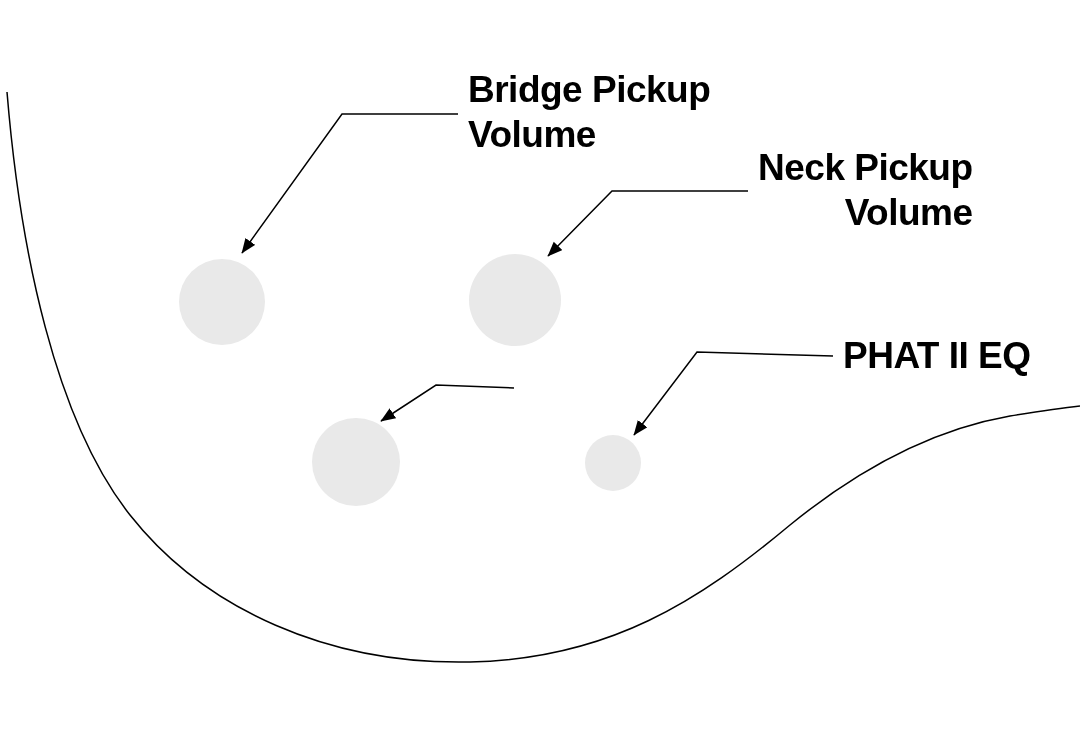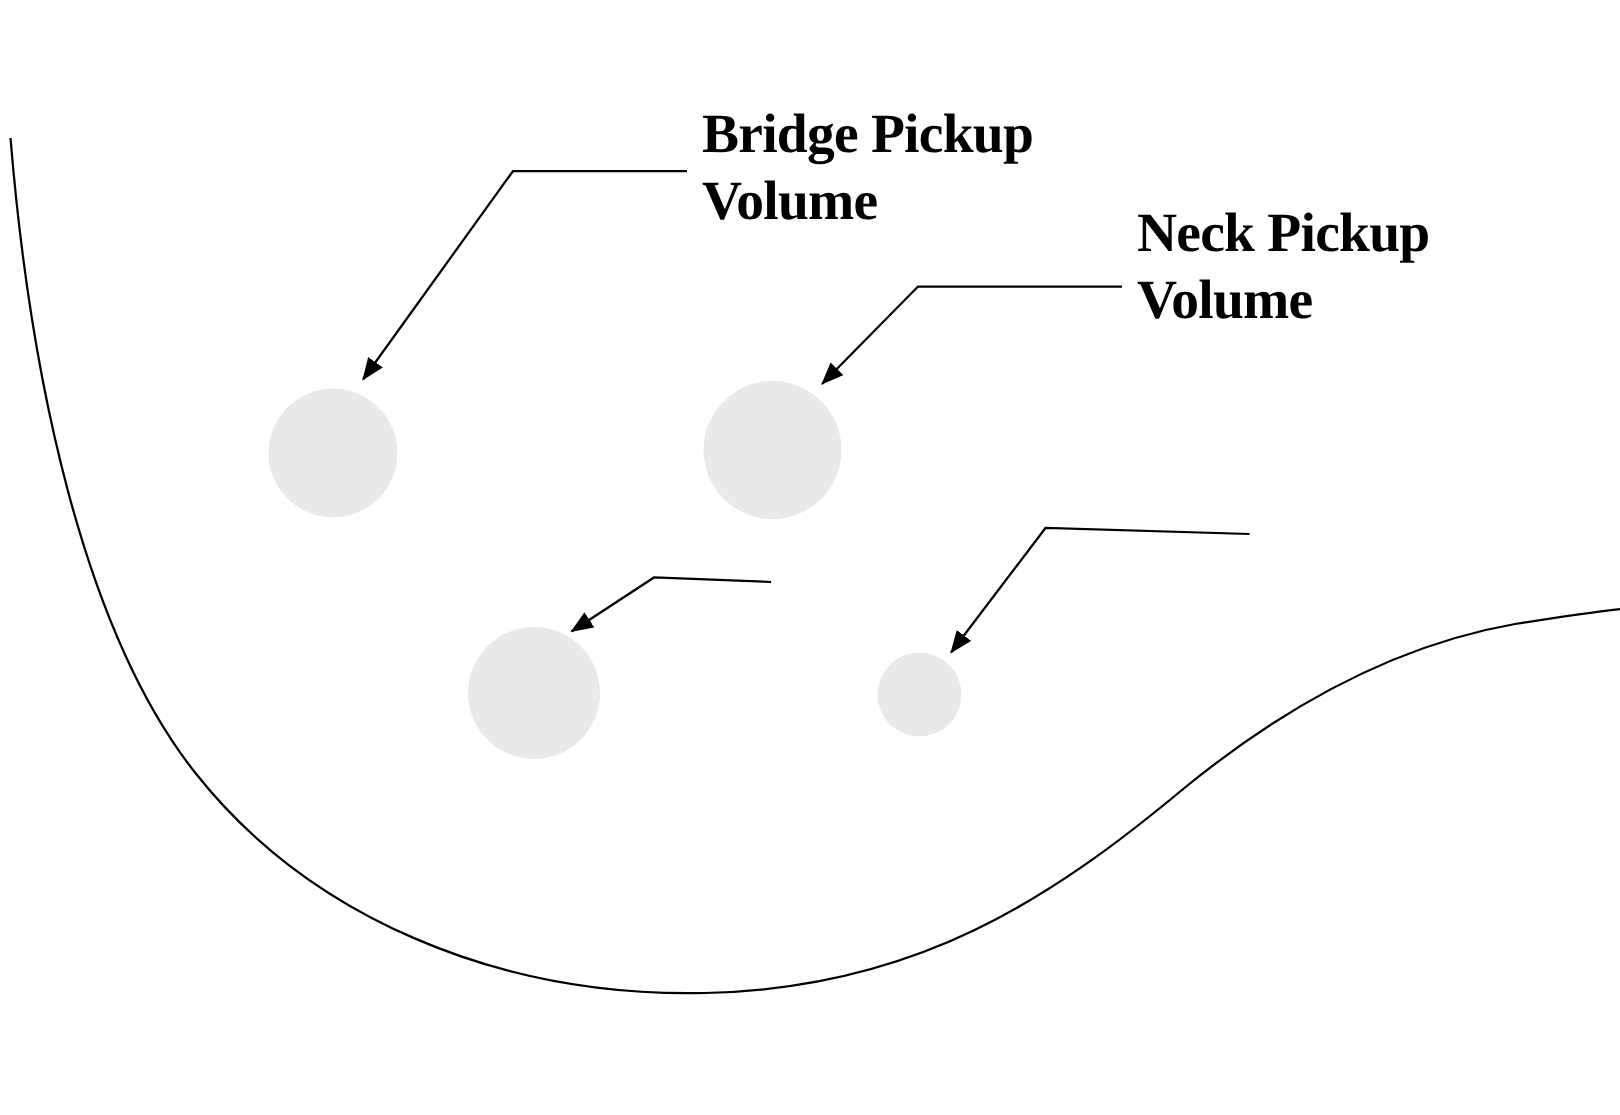--- a/index.html
+++ b/index.html
@@ -6,21 +6,21 @@
     margin: 0;
     padding: 0;
     background: #ffffff;
   }
   .canvas {
     position: relative;
     width: 1080px;
     height: 743px;
     background: #ffffff;
     overflow: hidden;
-    font-family: Liberation Serif, serif;
+    font-family: Liberation Sans, sans-serif;
   }
   .canvas svg {
     position: absolute;
     left: 0;
     top: 0;
     width: 1080px;
     height: 743px;
   }
   .outline {
     fill: none;
@@ -71,18 +71,19 @@
 
     <polyline class="leader" points="458,114 342,114 242,253" marker-end="url(#arrowhead)"></polyline>
     <polyline class="leader" points="748,191 612,191 548,256" marker-end="url(#arrowhead)"></polyline>
     <polyline class="leader" points="514,388 436,385 381,421" marker-end="url(#arrowhead)"></polyline>
     <polyline class="leader" points="833,356 697,352 634,435" marker-end="url(#arrowhead)"></polyline>
   </svg>
 
   <div class="label" style="left:468px; top:67px;">Bridge Pickup
 Volume</div>
 
-  <div class="label" style="left:758px; top:133px;">Neck Pickup
+  <div class="label" style="left:758px; top:145px;text-align:right;">Neck Pickup
 Volume</div>
 
 
+  <div class="label" style="left:843px; top:333px;">PHAT II EQ</div>
 
 </div>
 
 </body></html>

